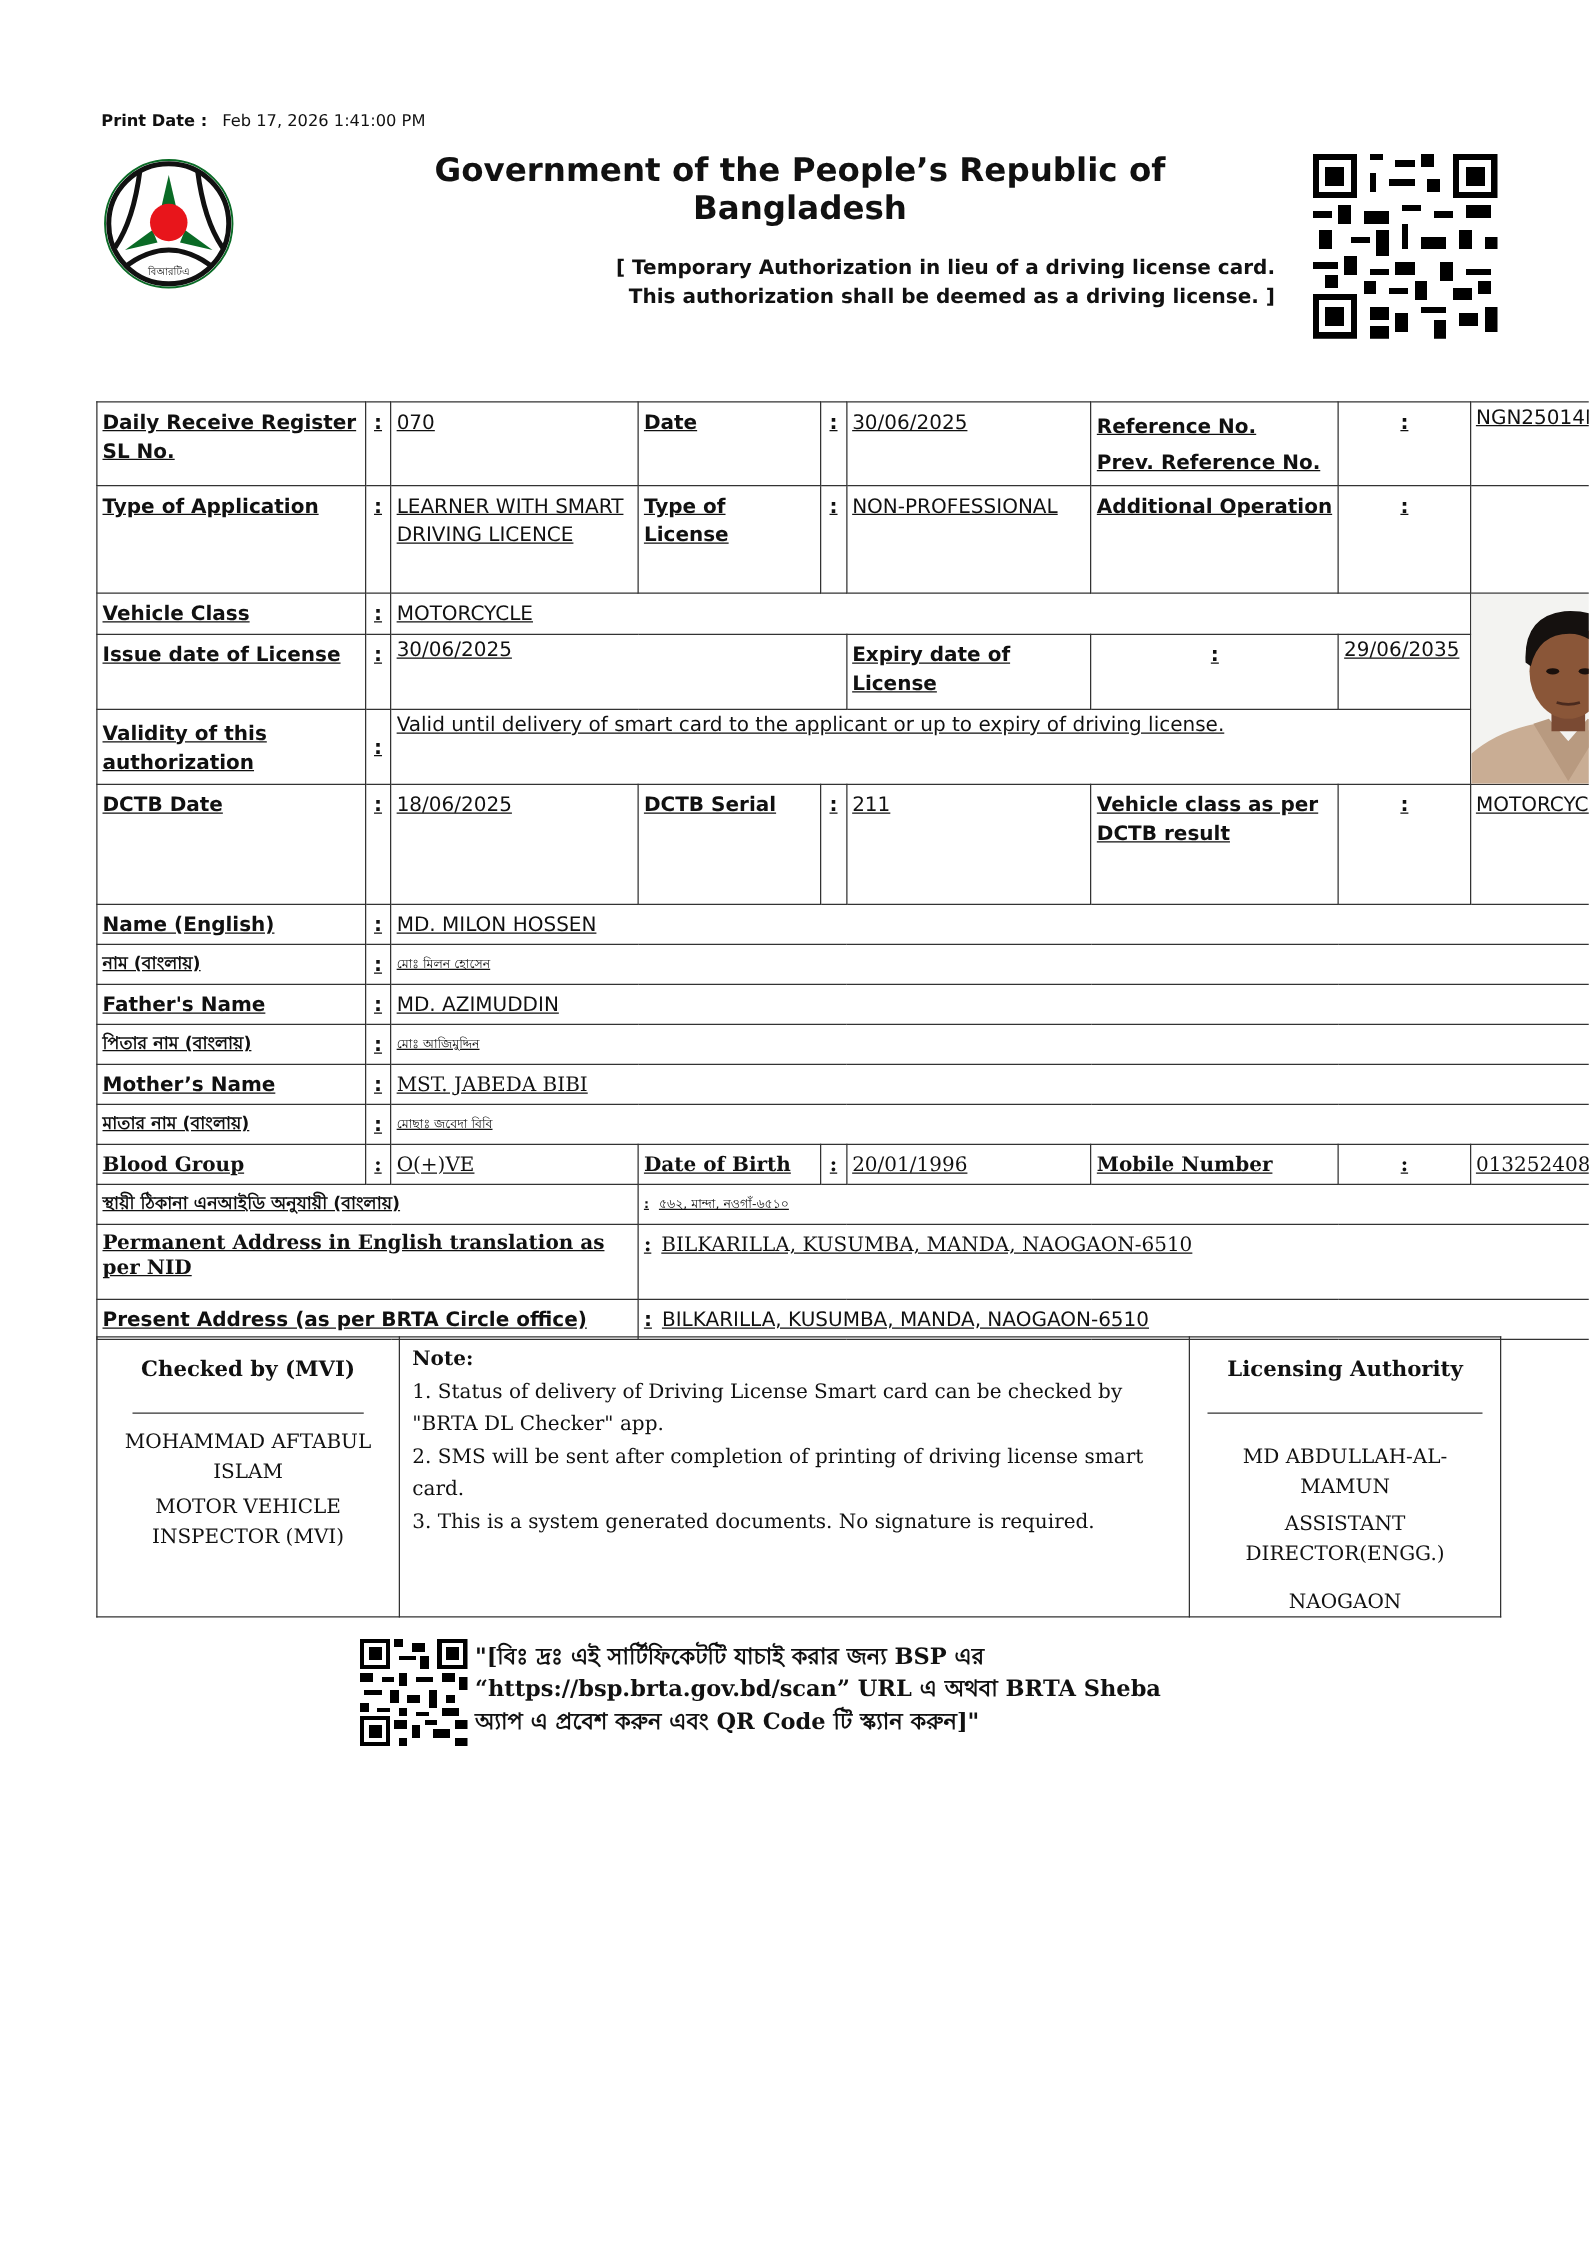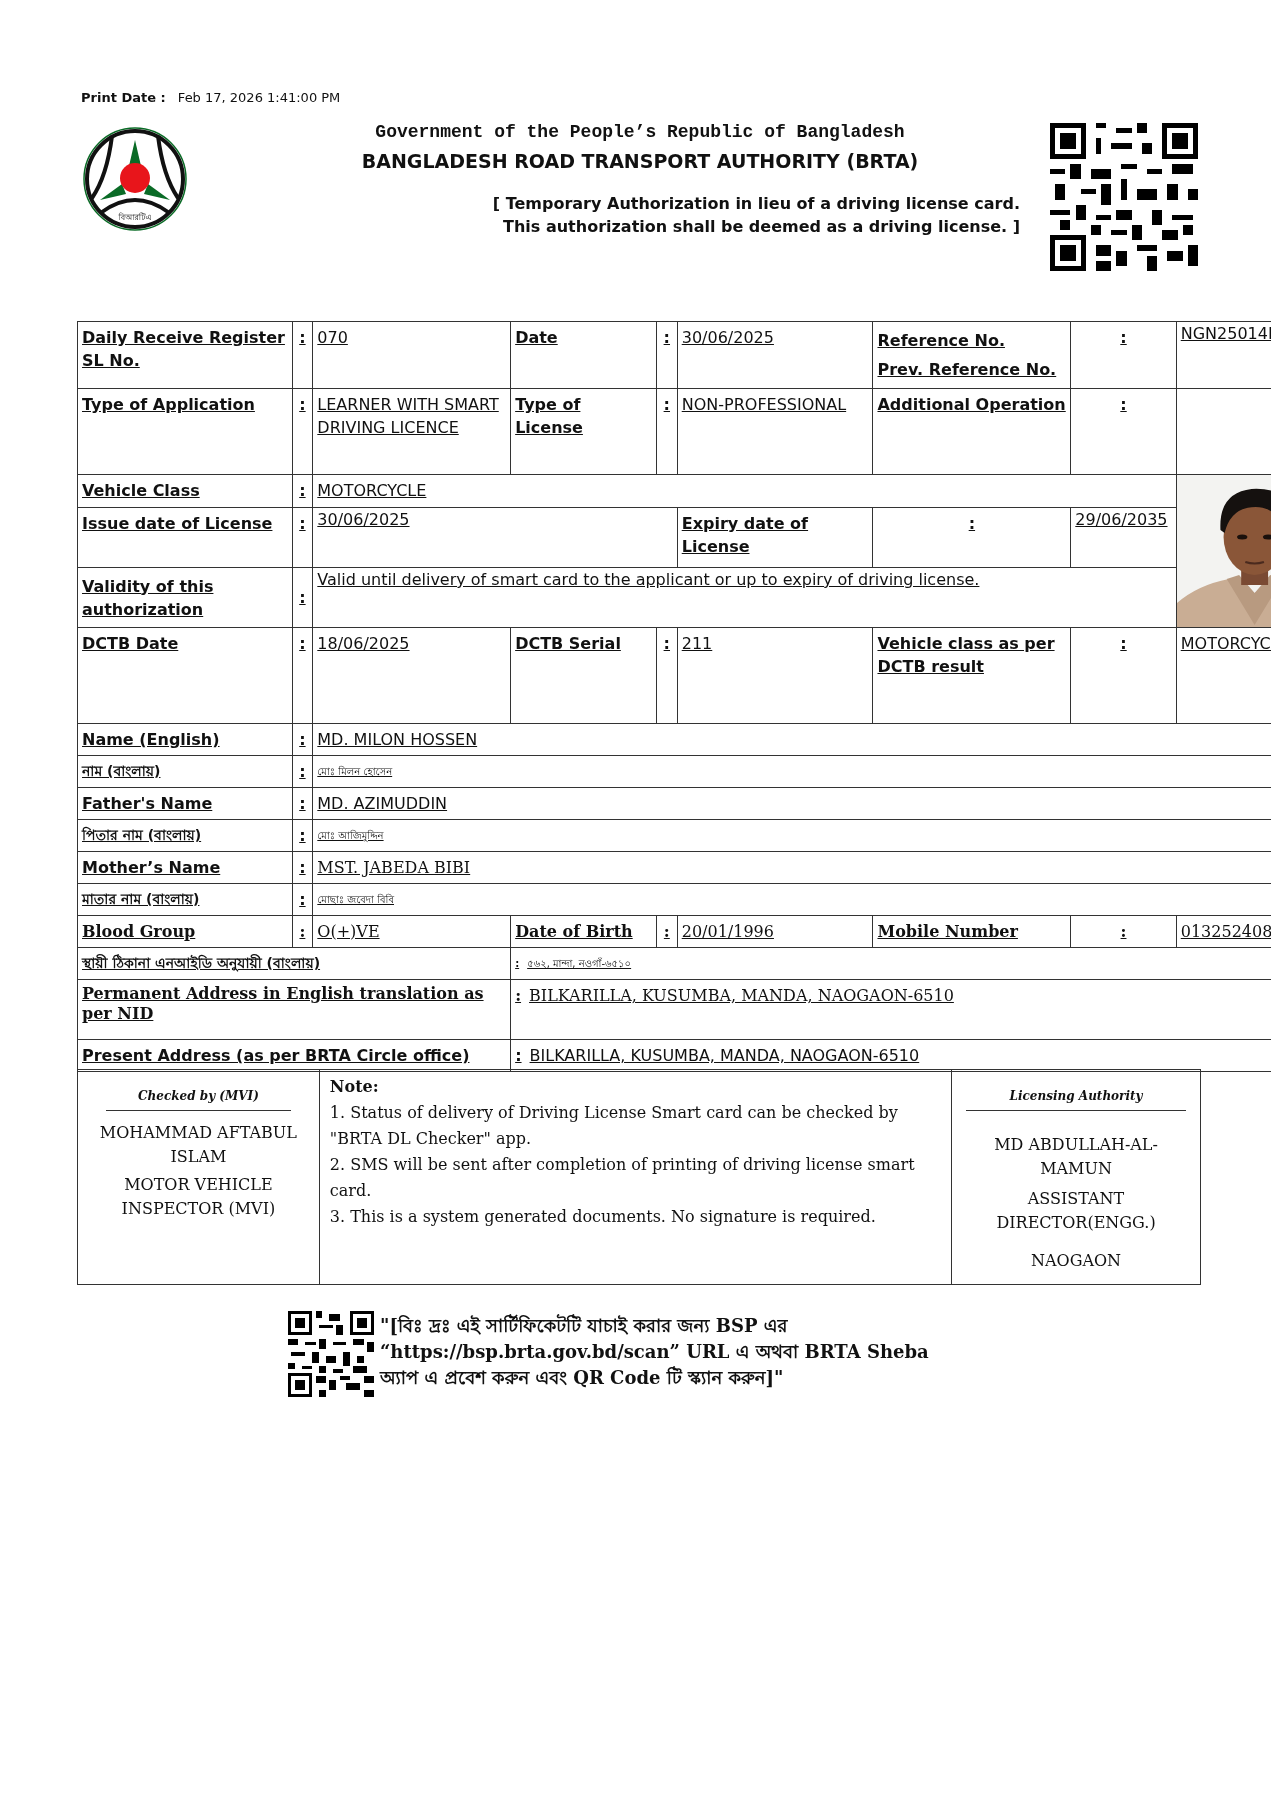--- a/index.html
+++ b/index.html
@@ -6,21 +6,21 @@
   html, body { width: 1271px; height: 1800px; background: #ffffff; }
   body { position: relative; font-family: "DejaVu Sans", sans-serif; color: #111; overflow: hidden; }
 
   .print-date { position: absolute; left: 81px; top: 90px; font-size: 13px; }
   .print-date .lbl { font-weight: bold; }
   .print-date .val { margin-left: 8px; }
 
   .logo { position: absolute; left: 82px; top: 126px; width: 106px; height: 106px; }
 
   .header { position: absolute; left: 260px; top: 122px; width: 760px; text-align: center; }
-  .gov-title { font-size: 18px; font-weight: bold; letter-spacing: 0px; font-family: Liberation Mono, monospace; }
+  .gov-title { font-size: 26px; font-weight: bold; letter-spacing: 0px; }
   .brta-title { font-size: 19px; font-weight: bold; margin-top: 8px; }
   .circle { font-size: 20px; margin-top: 18px; }
   .circle .lbl { font-weight: bold; }
   .temp-note { font-size: 16px; font-weight: bold; margin-top: 20px; line-height: 23px; text-align: right; }
 
   .qr-top { position: absolute; left: 1050px; top: 123px; width: 148px; height: 148px; }
 
   table.main { position: absolute; left: 77px; top: 321px; width: 1256px; border-collapse: collapse; font-size: 16px; text-decoration: underline; }
   table.main td { border: 1px solid #333; vertical-align: top; padding: 4px 4px; line-height: 23px; }
   td.lbl { font-weight: bold; }
@@ -28,21 +28,21 @@
   td.val { font-weight: normal; }
   .serif { font-family: "DejaVu Serif", serif; margin-top: 18px; }
   td.bn { font-size: 10px; }
   td.bnlbl { font-size: 14px; font-weight: bold; }
   td.photo-cell { padding: 0 !important; vertical-align: middle; }
   .photo { width: 100%; height: 152px; display: block; }
 
   table.sig { position: absolute; left: 77px; top: 1069px; width: 1124px; border-collapse: collapse; font-family: "DejaVu Serif", serif; }
   table.sig td { border: 1px solid #333; vertical-align: top; }
   .sig-left, .sig-right { text-align: center; padding: 14px 12px 0; font-size: 16px; line-height: 24px; }
-  .sig-head { font-weight: bold; font-size: 12px; padding-bottom: 2px; border-bottom: 1px solid #333; margin: 0 16px 10px; font-style: italic; }
+  .sig-head { font-weight: bold; font-size: 17px; padding-bottom: 22px; border-bottom: 1px solid #333; margin: 0 16px 10px; }
   .note { padding: 4px 8px 0 10px; font-size: 16px; line-height: 26px; }
   .note-title { font-weight: bold; }
   .note-item { padding-left: 0; }
 
   .verify { position: absolute; left: 288px; top: 1311px; width: 680px; height: 86px; }
   .verify .qr-small { position: absolute; left: 0; top: 0; width: 86px; height: 86px; }
   .verify .txt { position: absolute; left: 92px; top: 2px; width: 590px; font-family: "DejaVu Serif", serif; font-weight: bold; font-size: 18px; line-height: 26px; }
 </style>
 </head>
 <body>
@@ -60,21 +60,20 @@
   <path d="M20 86 Q53 62 86 86" fill="none" stroke="#111" stroke-width="4"></path>
   <polygon points="53,14 47,40 59,40" fill="#0a6b26"></polygon>
   <polygon points="18,74 40,58 44,68" fill="#0a6b26"></polygon>
   <polygon points="88,74 66,58 62,68" fill="#0a6b26"></polygon>
   <circle cx="53" cy="52" r="15" fill="#e8151b"></circle>
   <text x="53" y="94" font-size="8" text-anchor="middle" fill="#111" font-family="DejaVu Sans, sans-serif">বিআরটিএ</text>
 </svg>
 
 <div class="header">
   <div class="gov-title">Government of the People’s Republic of Bangladesh</div>
-  <div class="brta-title">BANGLADESH ROAD TRANSPORT AUTHORITY (BRTA)</div>
   <div class="temp-note">
     <div>[ Temporary Authorization in lieu of a driving license card.</div>
     <div>This authorization shall be deemed as a driving license. ]</div>
   </div>
 </div>
 
 <svg class="qr-top" viewBox="0 0 29 29" shape-rendering="crispEdges">
   <rect width="29" height="29" fill="#fff"></rect>
   <g fill="#000">
     <rect x="0" y="0" width="7" height="7"></rect>

